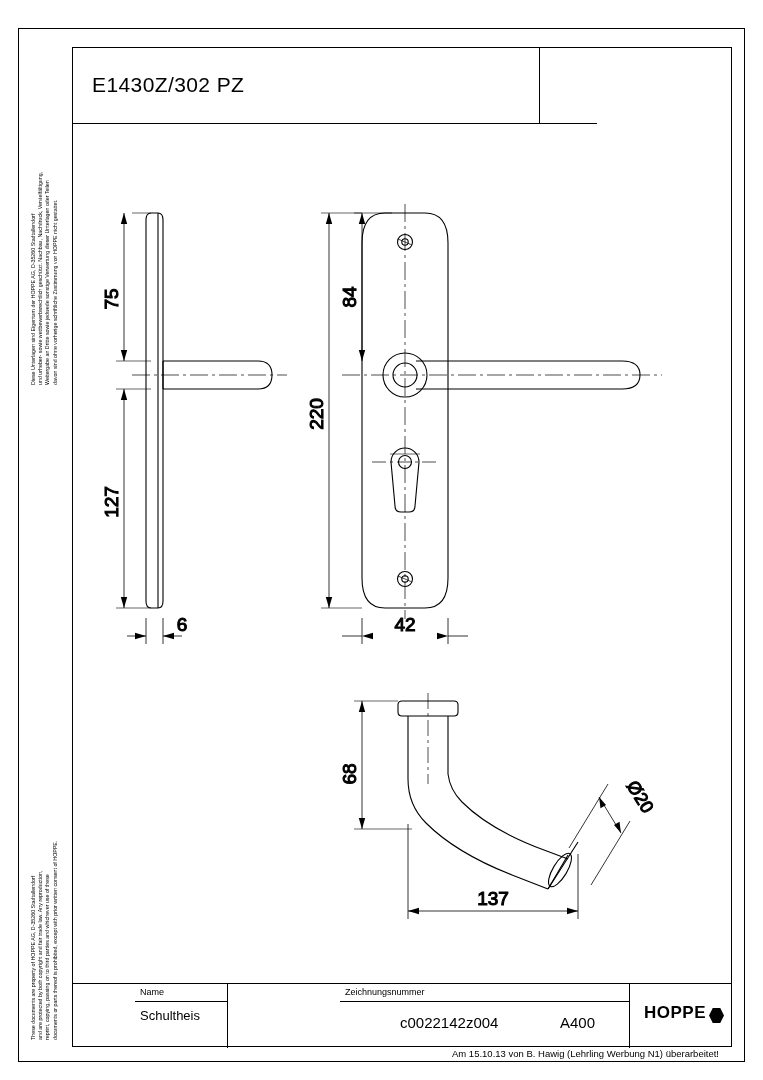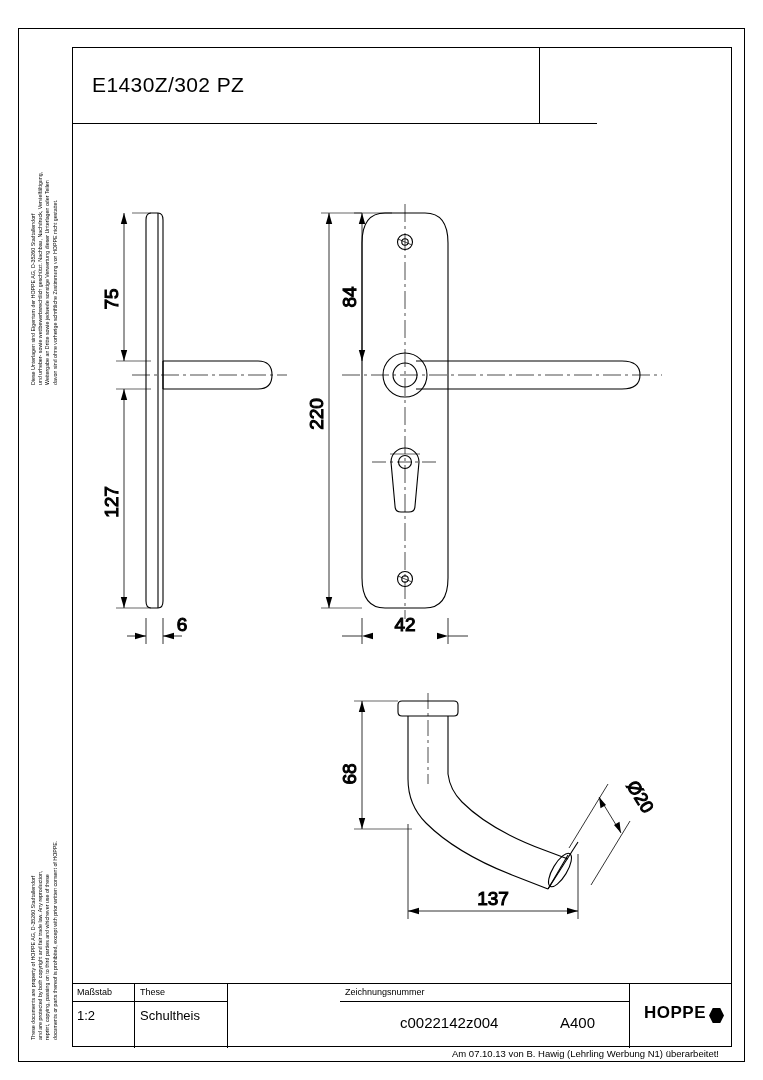--- a/index.html
+++ b/index.html
@@ -339,38 +339,34 @@
           <path d="M527,673 l1.5,11.2 l5.5,-3.3 Z" fill="#000" stroke="none"></path>
           <path d="M549,709 l-1.5,-11.2 l-5.5,3.3 Z" fill="#000" stroke="none"></path>
         </g>
         <text class="dim-label small" x="563" y="676" transform="rotate(58 563 676)" text-anchor="middle">Ø20</text>
 
       </g>
     </svg>
   </div>
 
   <div class="title-block">
-    <div class="tb-cell" style="left:0; width:63px;">
-      <div class="tb-head">Maßstab</div>
-      <div class="tb-val">1:2</div>
-    </div>
     <div class="tb-cell" style="left:63px; width:93px;">
-      <div class="tb-head">These</div>
+      <div class="tb-head">Name</div>
       <div class="tb-val">Schultheis</div>
     </div>
     <div class="tb-cell" style="left:268px; width:290px;">
       <div class="tb-head">Zeichnungsnummer</div>
       <div style="position:relative;">
         <div class="tb-val tb-big" style="position:absolute; left:55px; top:6px;">c0022142z004</div>
         <div class="tb-val tb-big" style="position:absolute; left:215px; top:6px;">A400</div>
       </div>
     </div>
     <div class="tb-cell" style="left:558px; width:102px; border-right:none;">
       <div class="hoppe-logo">
         <span>HOPPE</span>
         <span class="hoppe-mark"></span>
       </div>
     </div>
   </div>
 
-  <div class="footer-note">Am 07.10.13 von B. Hawig (Lehrling Werbung N1) überarbeitet!</div>
+  <div class="footer-note">Am 15.10.13 von B. Hawig (Lehrling Werbung N1) überarbeitet!</div>
 
 </div>
 
 </body></html>

